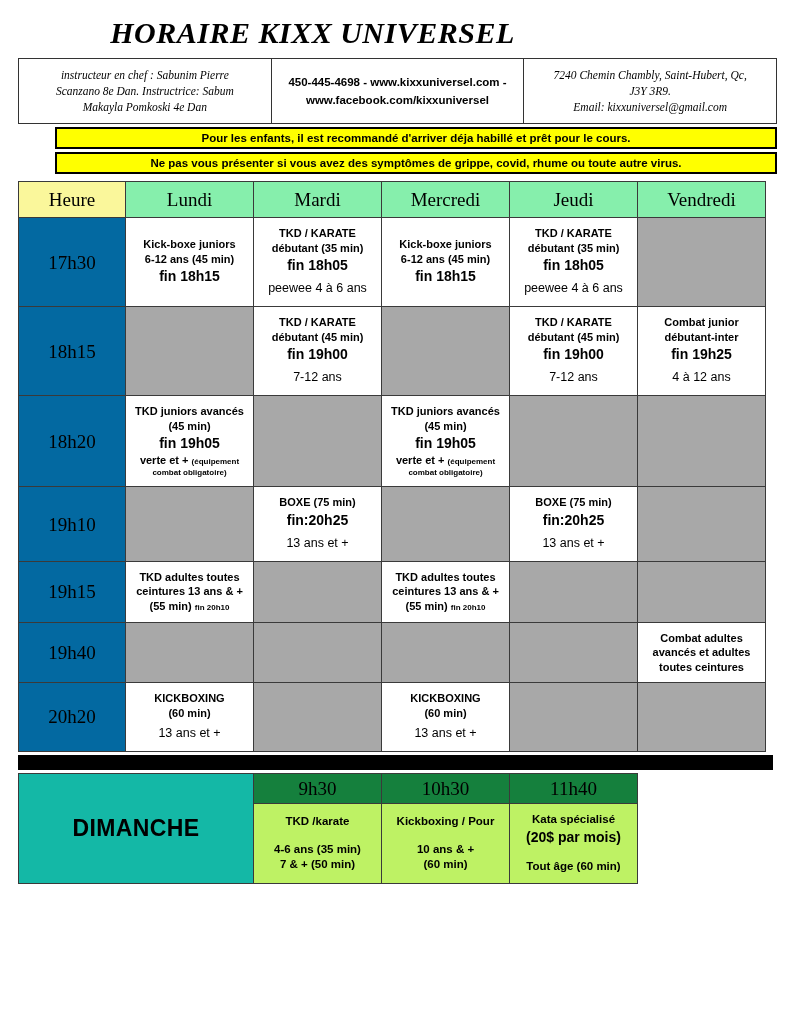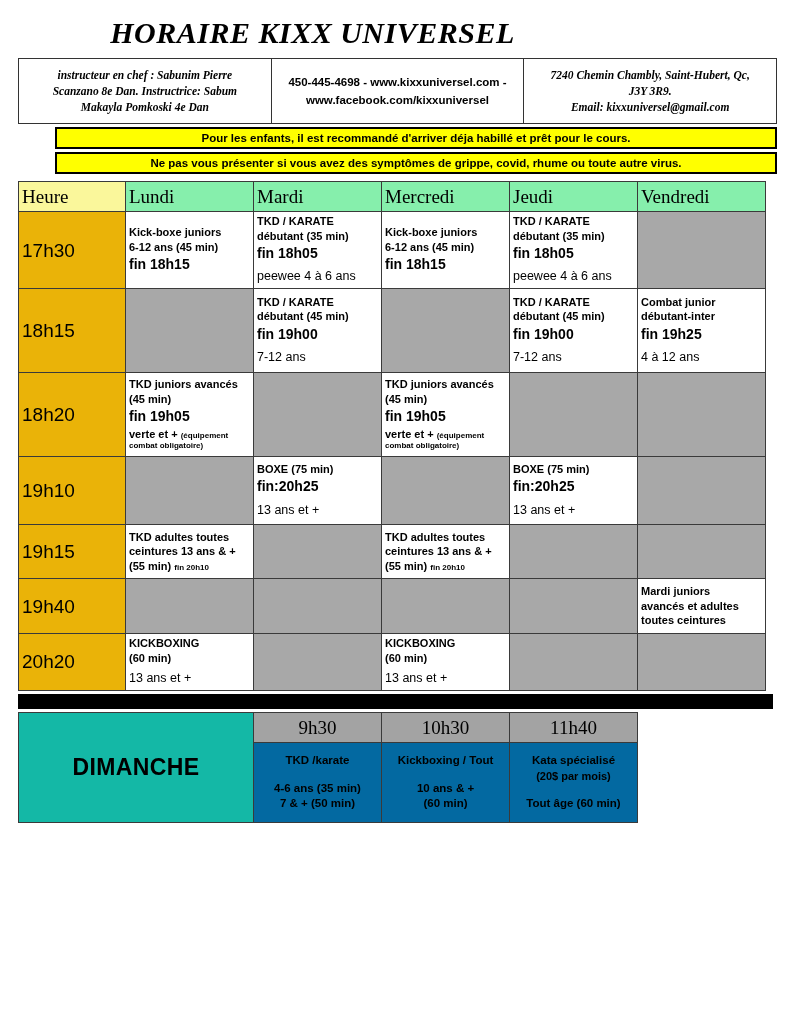--- a/index.html
+++ b/index.html
@@ -46,21 +46,21 @@
   .contact-strip td {
     border: 1px solid #333333;
     vertical-align: middle;
     text-align: center;
     height: 58px;
     padding: 3px 6px;
   }
   .contact-italic {
     font-family: "Liberation Serif", serif;
     font-style: italic;
-    font-weight: bold;
+    font-weight: normal;
     font-size: 11.5px;
     line-height: 1.42;
   }
   .contact-bold {
     font-family: "Liberation Sans", sans-serif;
     font-weight: bold;
     font-size: 11.5px;
     line-height: 1.6;
   }
 
@@ -89,37 +89,37 @@
     border-collapse: collapse;
     table-layout: fixed;
     width: 747px;
   }
   table.sched col.c-time   { width: 107px; }
   table.sched col.c-day    { width: 128px; }
 
   table.sched th, table.sched td {
     border: 1px solid #3a3a3a;
     vertical-align: middle;
-    text-align: left;
-    padding: 2px 3px;
+    text-align: center;
+    padding: 8px 3px;
     box-sizing: border-box;
   }
   th.hdr {
     background: #86efac;
     font-family: "Liberation Serif", serif;
     font-weight: normal;
     font-size: 19px;
     height: 30px;
     line-height: 1;
   }
   th.hdr.time-hdr { background: #FAF79B; }
 
   td.timecell {
-    background: #eab308;
-    font-family: Liberation Sans, sans-serif;
+    background: #0369a1;
+    font-family: Liberation Serif, serif;
     font-size: 19px;
     line-height: 1;
   }
   td.empty { background: #A8A8A8; }
   td.cls   { background: #ffffff; }
 
   .cls .l1, .cls .l2, .cls .l4 {
     font-weight: bold;
     font-size: 11px;
     line-height: 1.32;
@@ -174,35 +174,35 @@
     box-sizing: border-box;
     padding: 2px 3px;
   }
   td.sun-label {
     background: #14b8a6;
     font-weight: bold;
     font-size: 23px;
     letter-spacing: 0.4px;
   }
   td.sun-time {
-    background: #a3a3a3;
+    background: #15803d;
     font-family: "Liberation Serif", serif;
     font-size: 19px;
     height: 30px;
     line-height: 1;
   }
   td.sun-body {
-    background: #0369a1;
+    background: #bef264;
     height: 80px;
     font-size: 11.5px;
     font-weight: bold;
     line-height: 1.35;
   }
   td.sun-body .gap { height: 12px; }
-  td.sun-body .sm { font-size: 11px; font-weight: bold; }
+  td.sun-body .sm { font-size: 14px; font-weight: bold; }
 </style>
 </head>
 <body>
 
 <div class="page">
 
   <div class="doc-title">HORAIRE KIXX UNIVERSEL</div>
 
   <table class="contact-strip">
     <tbody>
@@ -376,21 +376,21 @@
           <td class="empty"></td>
         </tr>
 
         <tr class="r-1940">
           <td class="timecell">19h40</td>
           <td class="empty"></td>
           <td class="empty"></td>
           <td class="empty"></td>
           <td class="empty"></td>
           <td class="cls">
-            <div class="l1">Mardi juniors</div>
+            <div class="l1">Combat adultes</div>
             <div class="l2">avancés et adultes</div>
             <div class="l4">toutes ceintures</div>
           </td>
         </tr>
 
         <tr class="r-2020">
           <td class="timecell">20h20</td>
           <td class="cls">
             <div class="l1">KICKBOXING</div>
             <div class="l2">(60 min)</div>
@@ -428,21 +428,21 @@
         <td class="sun-time">11h40</td>
       </tr>
       <tr>
         <td class="sun-body">
           <div>TKD /karate</div>
           <div class="gap"></div>
           <div>4-6 ans (35 min)</div>
           <div>7 &amp; +  (50 min)</div>
         </td>
         <td class="sun-body">
-          <div>Kickboxing / Tout</div>
+          <div>Kickboxing / Pour</div>
           <div class="gap"></div>
           <div>10 ans &amp; +</div>
           <div>(60 min)</div>
         </td>
         <td class="sun-body">
           <div>Kata spécialisé</div>
           <div class="sm">(20$ par mois)</div>
           <div class="gap"></div>
           <div>Tout âge (60 min)</div>
         </td>

